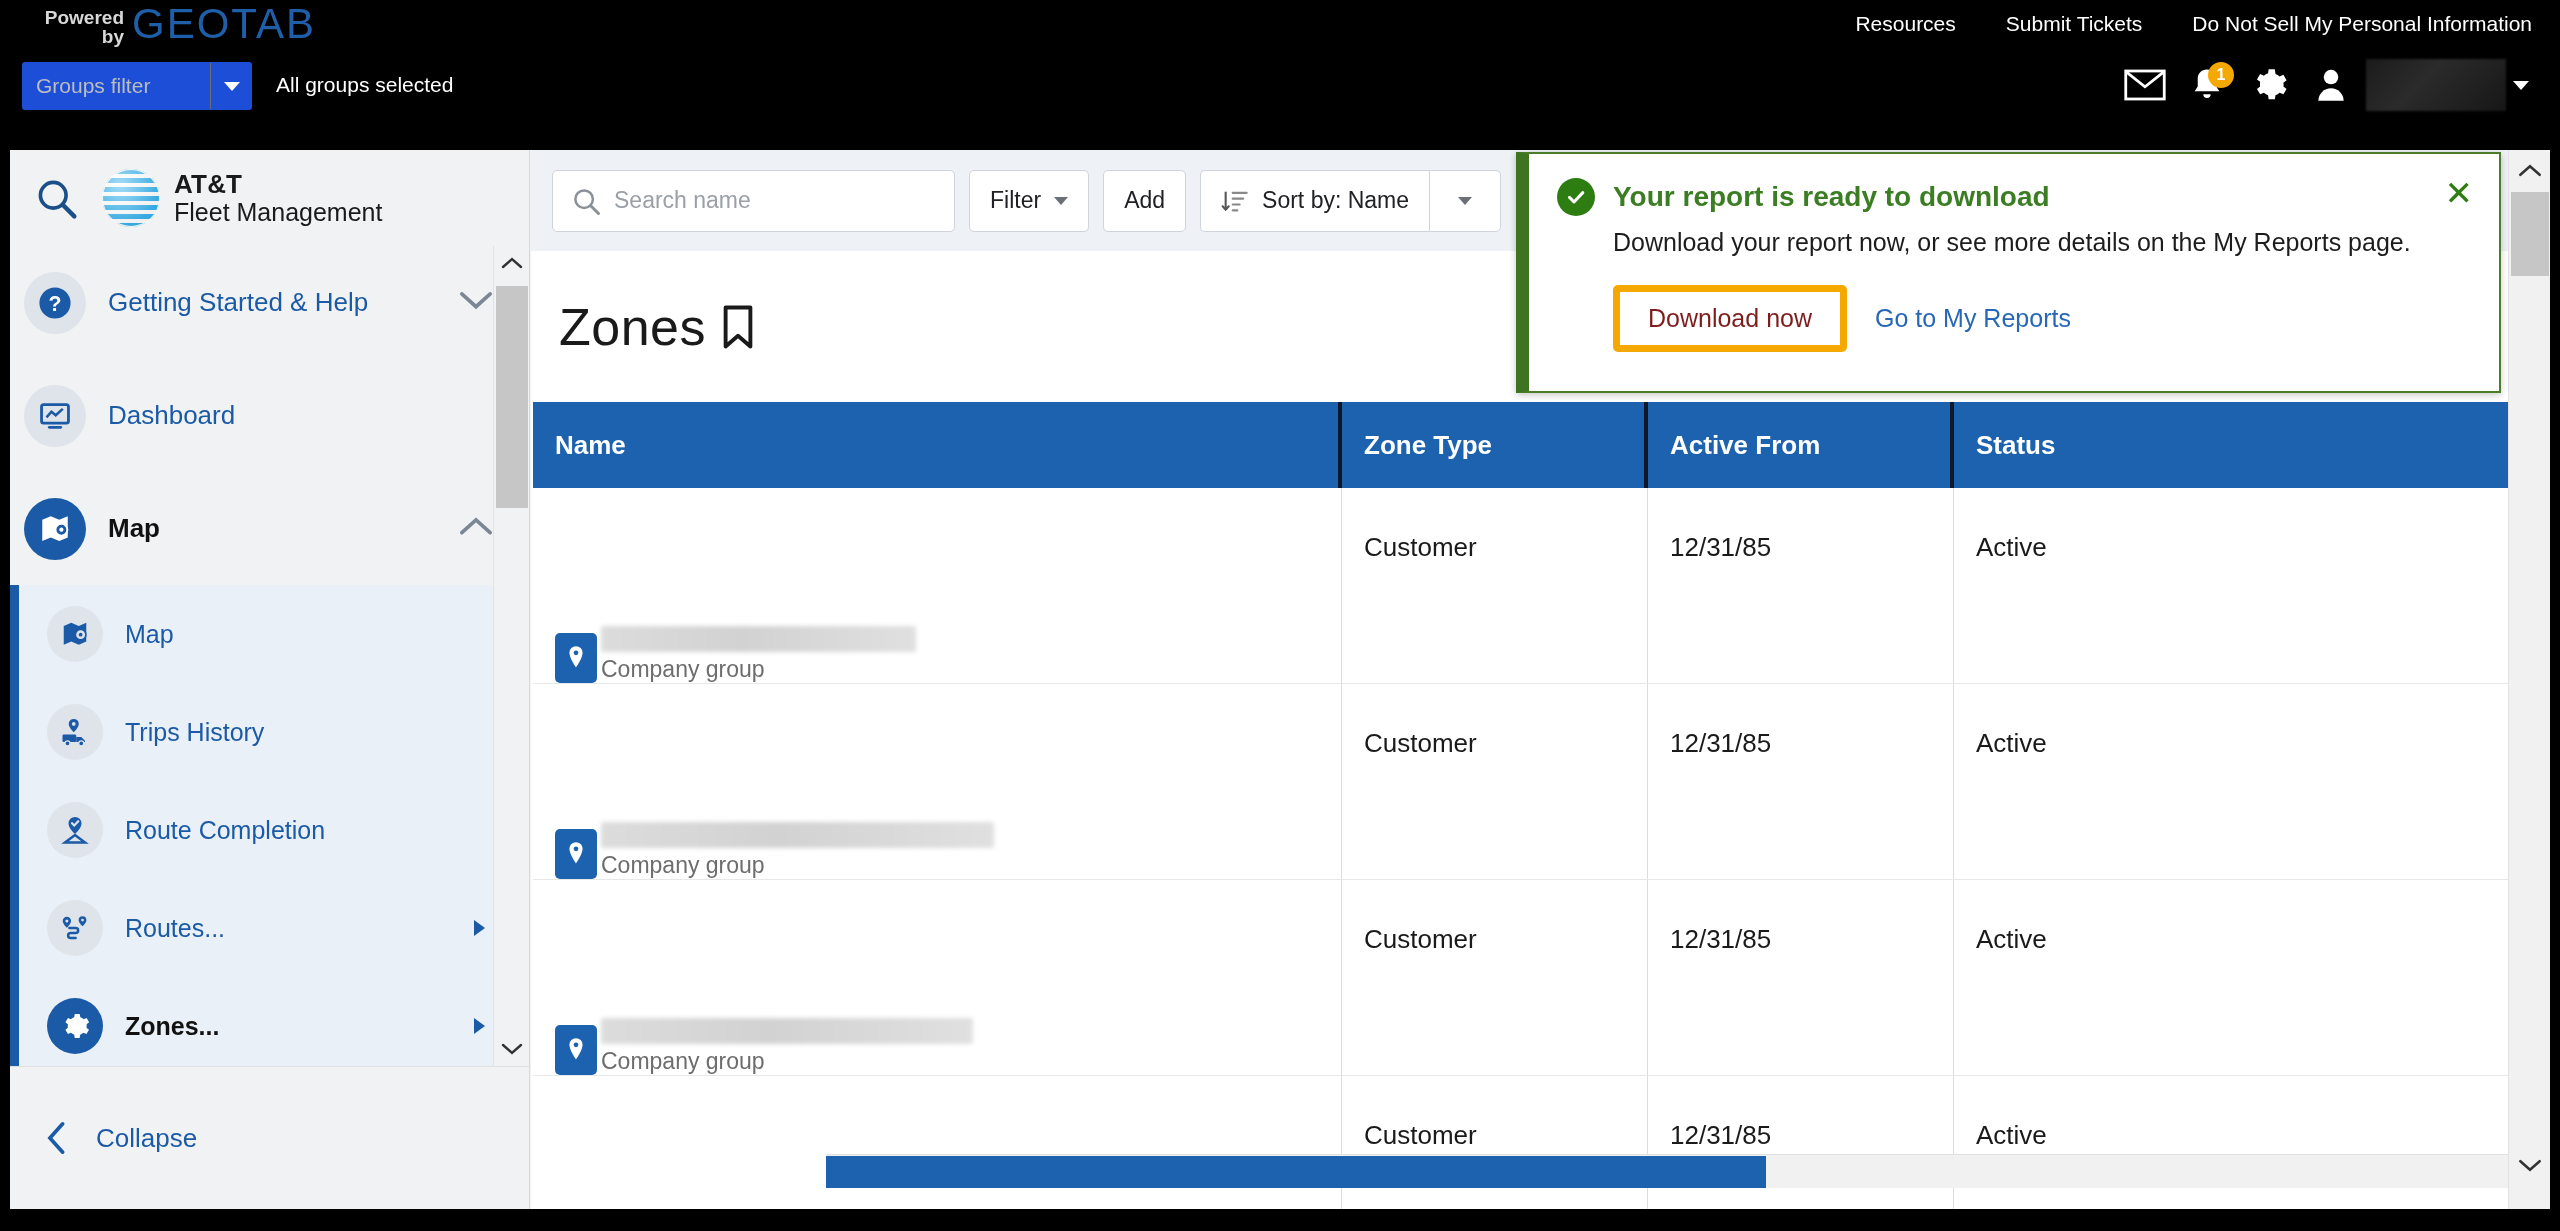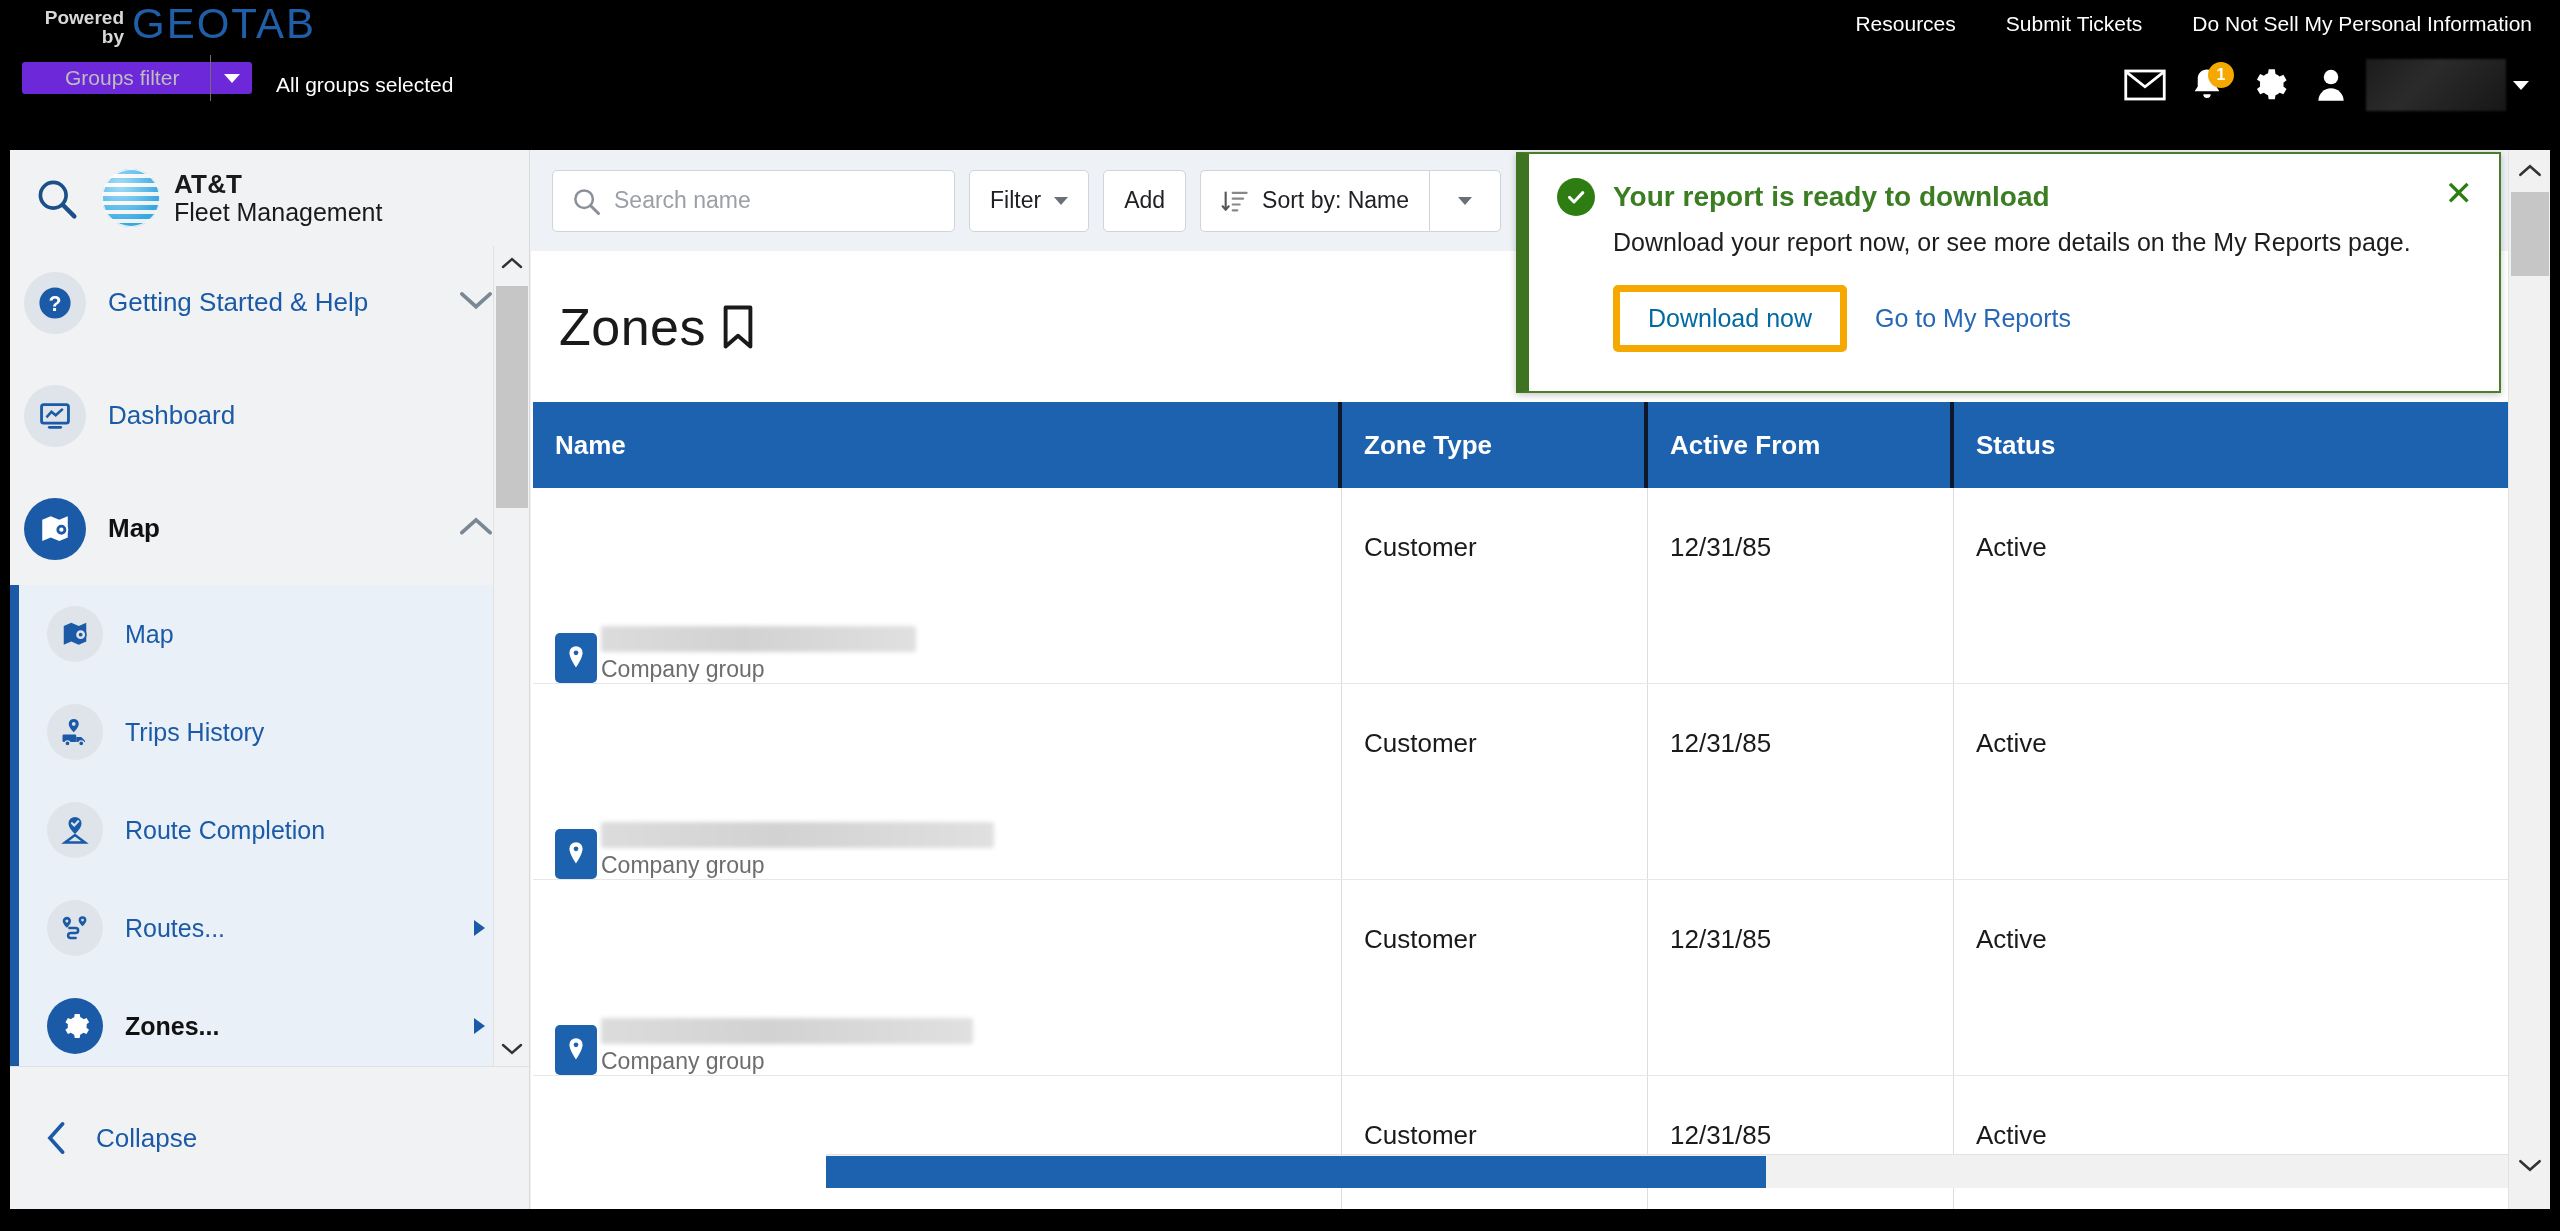--- a/index.html
+++ b/index.html
@@ -55,24 +55,24 @@
   .toplinks a {
     color: #fff; font-size: 21px; text-decoration: none; white-space: nowrap;
   }
 
   .groups-row {
     position: absolute; left: 0; top: 48px;
     width: 100%; height: 62px;
   }
   .groups-filter {
     position: absolute; left: 12px; top: 10px;
-    width: 230px; height: 32px;
-    background: #6d28d9;
+    width: 230px; height: 48px;
+    background: #1d4ed8;
     border-radius: 3px;
-    display: flex; align-items: center; padding-left: 29px;
+    display: flex; align-items: center;
   }
   .groups-filter .gf-label {
     flex: 1; color: #bdbdbd; font-size: 21px; padding-left: 14px;
   }
   .groups-filter .gf-arrow {
     width: 42px; height: 46px;
     border-left: 1px solid #6d6d6d;
     display: flex; align-items: center; justify-content: center;
   }
   .caret-down {
@@ -412,21 +412,21 @@
   }
   .toast-actions {
     margin-top: 28px; margin-left: 56px;
     display: flex; align-items: center; gap: 28px;
   }
   .btn-download {
     background: #fff;
     border: 7px solid #f5a800;
     border-radius: 5px;
     padding: 12px 28px;
-    font-size: 25px; color: #0369a1;
+    font-size: 25px; color: #7f1d1d;
     cursor: pointer;
   }
   .link-myreports {
     color: #2767b5; font-size: 25px; text-decoration: none; cursor: pointer;
   }
   .toast-close {
     position: absolute; right: 26px; top: 22px;
     color: #2e7d12; font-size: 34px; line-height: 34px;
     cursor: pointer; font-weight: 400;
   }

